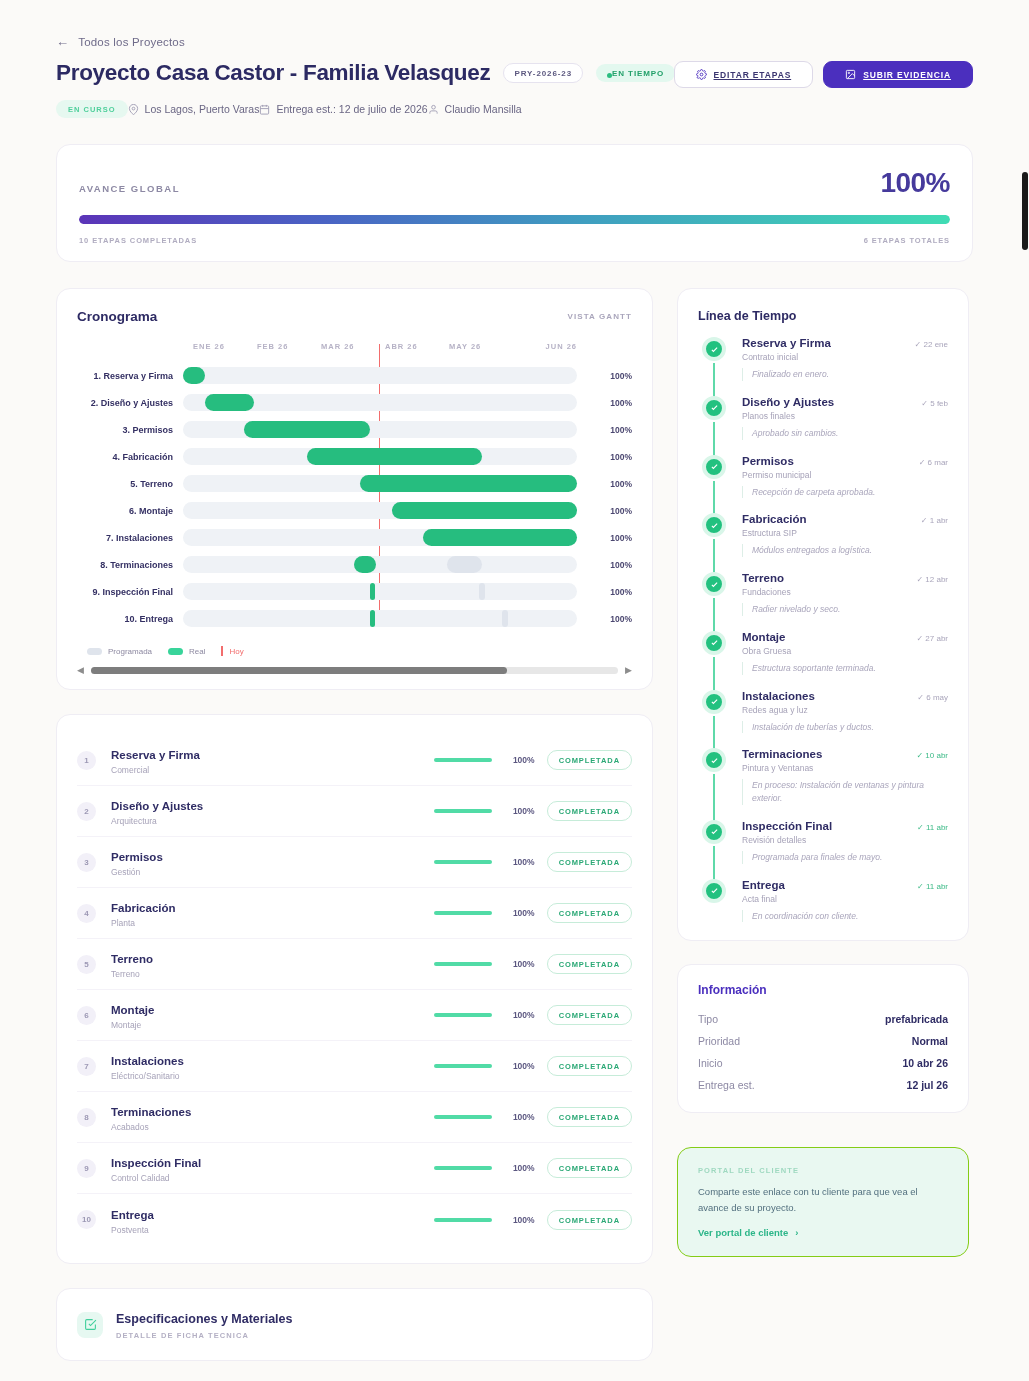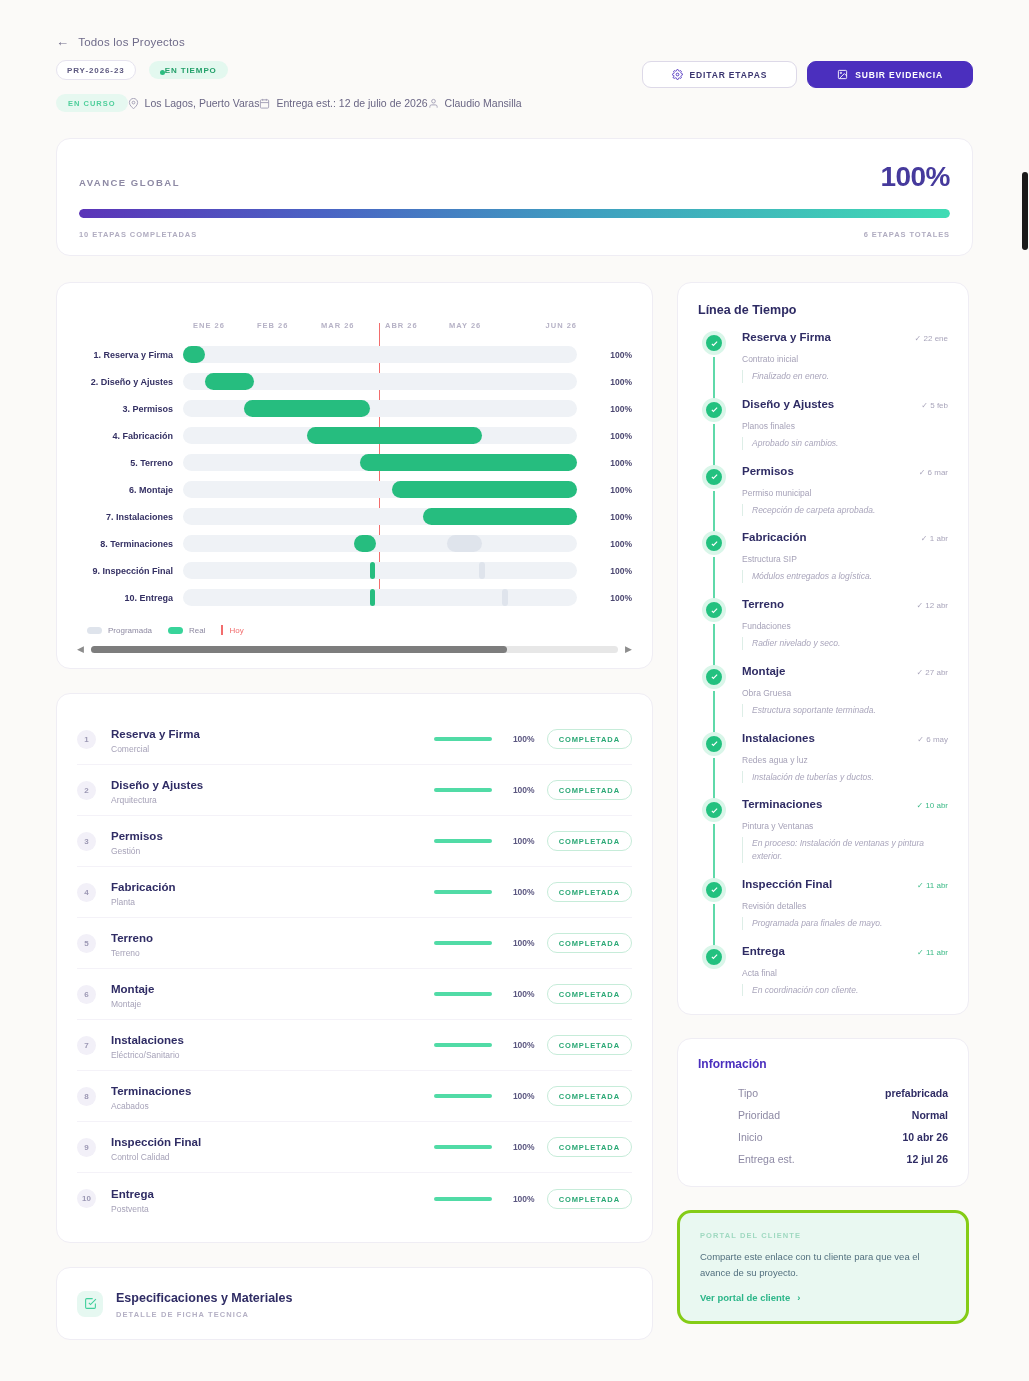--- a/index.html
+++ b/index.html
@@ -32,21 +32,21 @@
     display: flex; align-items: flex-end; gap: 0;
     background: #e3f8ef; border-radius: 999px; color: #23a06a;
     font-size: 8px; font-weight: 700; letter-spacing: .9px; padding: 5px 11px 4px;
   }
   .status-pill .dot { width: 5px; height: 5px; border-radius: 50%; background: #2bbd80; }
 
   .header-actions { position: absolute; right: 56px; top: 61px; display: flex; gap: 10px; }
   .btn {
     display: flex; align-items: center; gap: 7px; border-radius: 9px;
     font-size: 8.5px; font-weight: 700; letter-spacing: .85px; cursor: pointer;
-    padding: 0 29px; height: 27px;
+    padding: 0 21px; height: 27px; text-decoration: underline;
   }
   .btn-outline { background: #fff; border: 1px solid #ddd9e8; color: #3a3570; }
   .btn-primary { background: #4b2fbe; border: 1px solid #4b2fbe; color: #fff; }
   .ico { width: 11px; height: 11px; display: block; flex: 0 0 auto; }
 
   
   .meta-row { display: flex; align-items: center; margin-top: 14px; font-size: 10.5px; color: #6a6684; }
   .meta-item { display: flex; align-items: center; gap: 6px; }
   .meta-pill {
     background: #e6f8f0; color: #4fcf9b; border-radius: 999px;
@@ -135,51 +135,52 @@
     display: flex; align-items: center; justify-content: center;
   }
   .tl-item .node svg { width: 9px; height: 9px; }
   .tl-item .conn { position: absolute; left: 15px; top: 26px; bottom: -2px; width: 1.5px; background: #5fd9a9; }
   .tl-item:last-child .conn { display: none; }
   .tl-body { flex: 1; }
   .tl-hrow { display: flex; align-items: baseline; justify-content: space-between; gap: 8px; }
   .tl-name { font-size: 11.5px; font-weight: 700; color: #2f2c64; }
   .tl-date { font-size: 8px; color: #a9a5bb; white-space: nowrap; }
   .tl-date.done { color: #3cba87; }
-  .tl-sub { font-size: 8.5px; color: #a6a2b8; margin-top: 11px; }
+  .tl-sub { font-size: 8.5px; color: #a6a2b8; margin-top: 3px; }
   .tl-note { margin-top: 6px; padding-left: 9px; border-left: 1.5px solid #ddeee7; font-size: 8.5px; font-style: italic; color: #a9a5bb; line-height: 1.5; }
 
   
   .info { margin-top: 23px; padding: 18px 20px 16px; }
   .info-title { font-size: 12px; font-weight: 700; color: #4a2fbe; margin-bottom: 11px; }
   .info-row { display: flex; align-items: baseline; justify-content: space-between; padding: 5px 0; }
-  .info-k { font-size: 10.5px; color: #8d89a4; margin-left: 40px; }
+  .info-k { font-size: 10.5px; color: #8d89a4; }
   .info-v { font-size: 10.5px; font-weight: 700; color: #2f2c64; }
 
   
-  .portal { margin-top: 23px; padding: 18px 20px 18px; background: #e9f8f1; border: 3px solid #84cc16; border-radius: 14px; }
+  .portal { margin-top: 34px; padding: 18px 20px 18px; background: #e9f8f1; border: 1px solid #84cc16; border-radius: 14px; }
   .portal-label { font-size: 7.5px; font-weight: 700; letter-spacing: 1.1px; color: #9fd9c0; }
   .portal-text { font-size: 9.5px; color: #53707f; line-height: 1.65; margin-top: 9px; }
   .portal-link { display: flex; align-items: center; gap: 7px; margin-top: 11px; font-size: 9.5px; font-weight: 700; color: #2cb689; cursor: pointer; }
 
   
   .edge-scroll { position: absolute; right: 0; top: 172px; width: 9px; height: 385px; }
   .edge-scroll i { position: absolute; right: 1px; top: 0; width: 6px; height: 78px; border-radius: 3px; background: #1a1a1a; }
 </style>
 </head>
 <body>
 
 <div class="page">
 
   <div class="breadcrumb">
     <span class="arrow">←</span>
     <span>Todos los Proyectos</span>
   </div>
 
   <div class="title-row">
+    <h1 class="page-title">Proyecto Casa Castor - Familia Velasquez</h1>
     <span class="code-pill">PRY-2026-23</span>
     <span class="status-pill">
       <i class="dot"></i>
       <span>EN TIEMPO</span>
     </span>
   </div>
 
   <div class="header-actions">
     <div class="btn btn-outline">
       <svg class="ico" viewBox="0 0 24 24" fill="none" stroke="#4b2fbe" stroke-width="2">
@@ -234,20 +235,24 @@
     <div class="global-foot">
       <span>10 ETAPAS COMPLETADAS</span>
       <span>6 ETAPAS TOTALES</span>
     </div>
   </div>
 
   <div class="grid">
     <div class="col-left">
 
       <div class="card gantt">
+        <div class="card-head">
+          <span class="card-title">Cronograma</span>
+          <span class="card-action">VISTA GANTT</span>
+        </div>
         <div class="gantt-axis" id="gantt-axis">
             <span>ENE 26</span>
             <span>FEB 26</span>
             <span>MAR 26</span>
             <span>ABR 26</span>
             <span>MAY 26</span>
             <span>JUN 26</span>
           </div>
         <div class="gantt-rows" id="gantt-rows">
           <div class="today-line">

